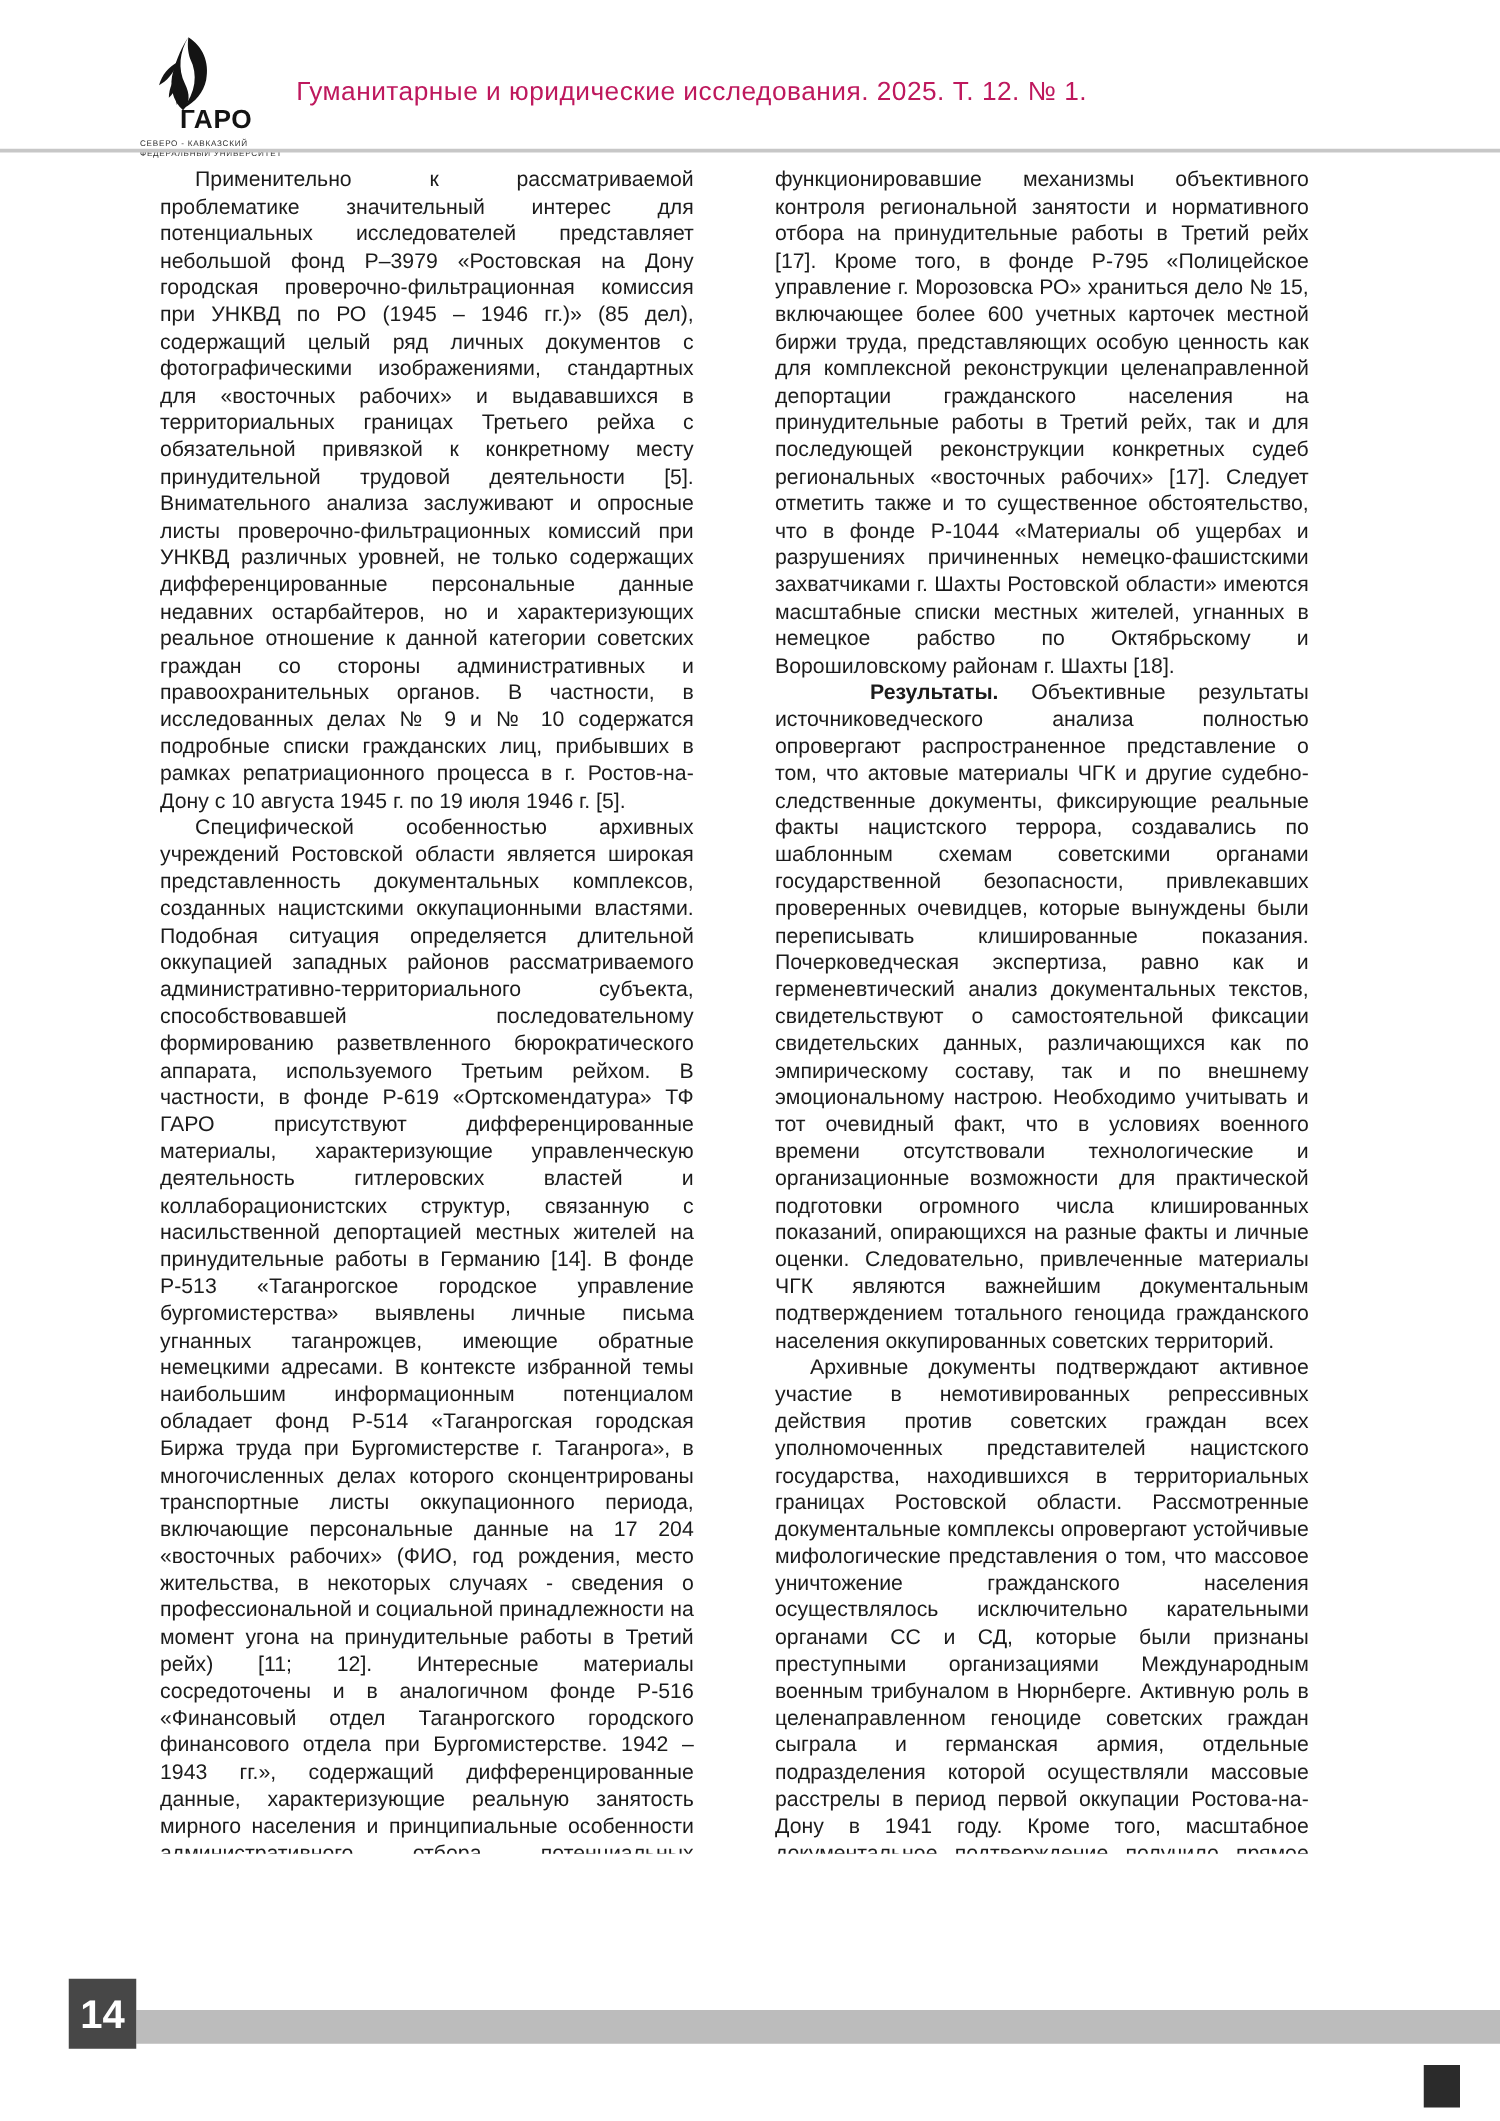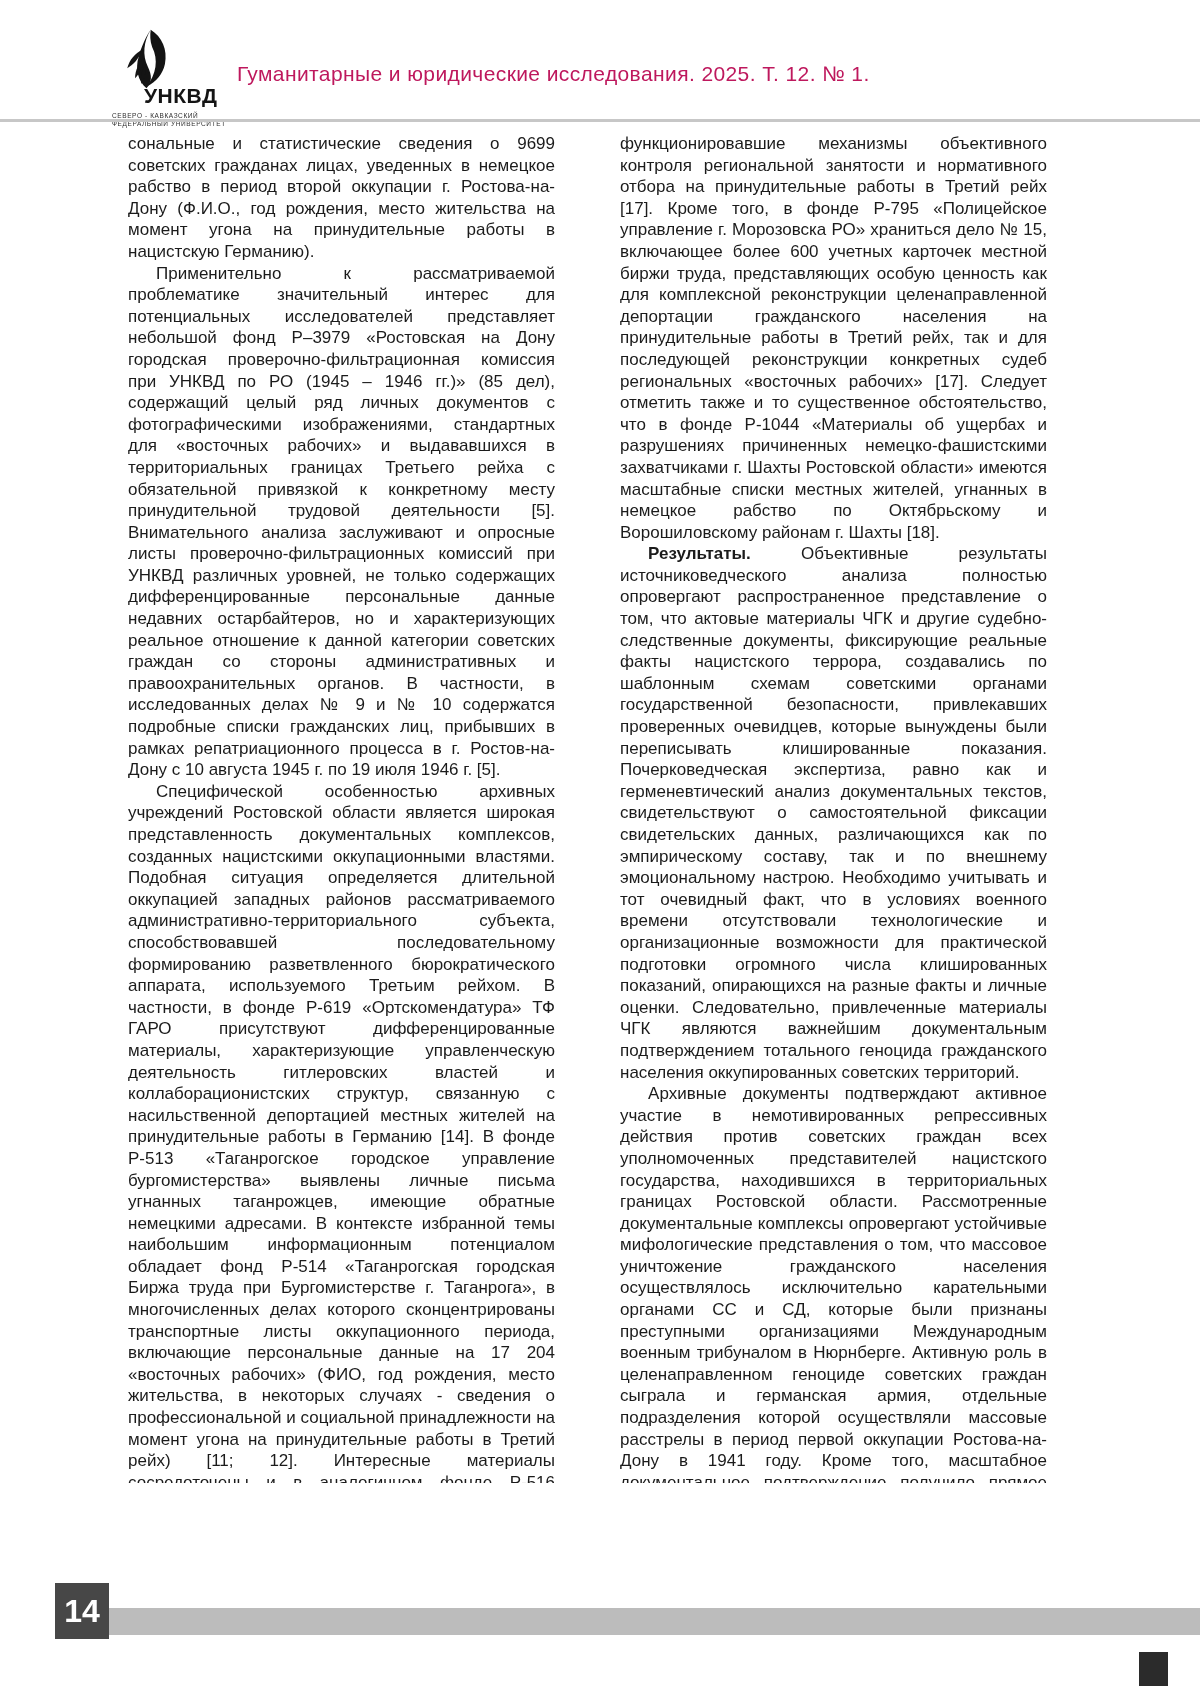--- a/index.html
+++ b/index.html
@@ -39,21 +39,21 @@
     display:flex;gap:65px;overflow:hidden;
   }
   .col{width:427px;}
   .para{
     margin:0;
     font-size:17px;line-height:21.6px;
     text-align:justify;
     hyphens:none;
   }
   .para.indent{text-indent:1.65em;}
-  .para b{font-weight:bold;}
+  .para b{font-weight:bold;margin-left:48px;}
 
   
   .footer-bar{
     position:absolute;left:109px;top:1608px;width:1091px;height:27px;background:#bcbcbc;
   }
   .page-number-box{
     position:absolute;left:55px;top:1583px;width:54px;height:56px;
     background:#474747;color:#ffffff;
     display:flex;align-items:center;justify-content:center;
     font-size:32px;font-weight:bold;
@@ -69,34 +69,33 @@
 
   <header>
     <div class="logo">
       <svg width="64" height="76" viewBox="0 0 90 100" aria-hidden="true">
         <path d="M46 2 C62 12 70 30 66 50 C63 64 54 75 40 82 C54 64 57 44 48 26 C45 18 45 9 46 2 Z" fill="#141414"></path>
         <path d="M46 2 C36 18 34 38 42 54 C48 66 48 76 40 84 C28 74 24 56 29 40 C33 26 39 12 46 2 Z" fill="#141414"></path>
         <path d="M34 30 C24 35 16 44 13 56 C21 51 29 44 34 30 Z" fill="#141414"></path>
         <path d="M36 42 C29 49 24 59 24 70 C31 63 36 53 36 42 Z" fill="#141414"></path>
         <path d="M38 52 C33 60 31 69 33 78 C37 71 40 61 38 52 Z" fill="#141414"></path>
       </svg>
-      <div class="logo-acronym">УНКВД</div>
+      <div class="logo-acronym">ГАРО</div>
       <div class="logo-caption">
         <span>СЕВЕРО - КАВКАЗСКИЙ</span>
         <span>ФЕДЕРАЛЬНЫЙ УНИВЕРСИТЕТ</span>
       </div>
     </div>
     <h1 class="journal-title">Гуманитарные и юридические исследования. 2025. Т. 12. № 1.</h1>
   </header>
 
   <div class="header-rule"></div>
 
   <main class="columns">
     <section class="col">
-        <p class="para">сональные и статистические сведения о 9699 советских гражданах лицах, уведенных в немецкое рабство в период второй оккупации г. Ростова-на-Дону (Ф.И.О., год рождения, место жительства на момент угона на принудительные работы в нацистскую Германию).</p>
         <p class="para indent">Применительно к рассматриваемой проблематике значительный интерес для потенциальных исследователей представляет небольшой фонд Р–3979 «Ростовская на Дону городская проверочно-фильтрационная комиссия при УНКВД по РО (1945 – 1946 гг.)» (85 дел), содержащий целый ряд личных документов с фотографическими изображениями, стандартных для «восточных рабочих» и выдававшихся в территориальных границах Третьего рейха с обязательной привязкой к конкретному месту принудительной трудовой деятельности [5]. Внимательного анализа заслуживают и опросные листы проверочно-фильтрационных комиссий при УНКВД различных уровней, не только содержащих дифференцированные персональные данные недавних остарбайтеров, но и характеризующих реальное отношение к данной категории советских граждан со стороны административных и правоохранительных органов. В частности, в исследованных делах № 9 и № 10 содержатся подробные списки гражданских лиц, прибывших в рамках репатриационного процесса в г. Ростов-на-Дону с 10 августа 1945 г. по 19 июля 1946 г. [5].</p>
         <p class="para indent">Специфической особенностью архивных учреждений Ростовской области является широкая представленность документальных комплексов, созданных нацистскими оккупационными властями. Подобная ситуация определяется длительной оккупацией западных районов рассматриваемого административно-территориального субъекта, способствовавшей последовательному формированию разветвленного бюрократического аппарата, используемого Третьим рейхом. В частности, в фонде Р-619 «Ортскомендатура» ТФ ГАРО присутствуют дифференцированные материалы, характеризующие управленческую деятельность гитлеровских властей и коллаборационистских структур, связанную с насильственной депортацией местных жителей на принудительные работы в Германию [14]. В фонде Р-513 «Таганрогское городское управление бургомистерства» выявлены личные письма угнанных таганрожцев, имеющие обратные немецкими адресами. В контексте избранной темы наибольшим информационным потенциалом обладает фонд Р-514 «Таганрогская городская Биржа труда при Бургомистерстве г. Таганрога», в многочисленных делах которого сконцентрированы транспортные листы оккупационного периода, включающие персональные данные на 17 204 «восточных рабочих» (ФИО, год рождения, место жительства, в некоторых случаях - сведения о профессиональной и социальной принадлежности на момент угона на принудительные работы в Третий рейх) [11; 12]. Интересные материалы сосредоточены и в аналогичном фонде Р-516 «Финансовый отдел Таганрогского городского финансового отдела при Бургомистерстве. 1942 – 1943 гг.», содержащий дифференцированные данные, характеризующие реальную занятость мирного населения и принципиальные особенности административного отбора потенциальных остарбайтеров [13]. Применительно к послевоенной адаптации вернувшихся «восточных рабочих» необходимо обратить особое внимание на фонд 165 «Исполнительный комитет городского совета депутатов трудящихся г. Таганрога», находящийся в ТФ ГАРО и содержащий поименные учетные списки, фиксирующие объективную динамику официального трудоустройства репатриированных лиц [10].</p>
       </section>
     <section class="col">
         <p class="para">функционировавшие механизмы объективного контроля региональной занятости и нормативного отбора на принудительные работы в Третий рейх [17]. Кроме того, в фонде Р-795 «Полицейское управление г. Морозовска РО» храниться дело № 15, включающее более 600 учетных карточек местной биржи труда, представляющих особую ценность как для комплексной реконструкции целенаправленной депортации гражданского населения на принудительные работы в Третий рейх, так и для последующей реконструкции конкретных судеб региональных «восточных рабочих» [17]. Следует отметить также и то существенное обстоятельство, что в фонде Р-1044 «Материалы об ущербах и разрушениях причиненных немецко-фашистскими захватчиками г. Шахты Ростовской области» имеются масштабные списки местных жителей, угнанных в немецкое рабство по Октябрьскому и Ворошиловскому районам г. Шахты [18].</p>
         <p class="para indent"><b>Результаты. </b>Объективные результаты источниковедческого анализа полностью опровергают распространенное представление о том, что актовые материалы ЧГК и другие судебно-следственные документы, фиксирующие реальные факты нацистского террора, создавались по шаблонным схемам советскими органами государственной безопасности, привлекавших проверенных очевидцев, которые вынуждены были переписывать клишированные показания. Почерковедческая экспертиза, равно как и герменевтический анализ документальных текстов, свидетельствуют о самостоятельной фиксации свидетельских данных, различающихся как по эмпирическому составу, так и по внешнему эмоциональному настрою. Необходимо учитывать и тот очевидный факт, что в условиях военного времени отсутствовали технологические и организационные возможности для практической подготовки огромного числа клишированных показаний, опирающихся на разные факты и личные оценки. Следовательно, привлеченные материалы ЧГК являются важнейшим документальным подтверждением тотального геноцида гражданского населения оккупированных советских территорий.</p>
         <p class="para indent">Архивные документы подтверждают активное участие в немотивированных репрессивных действия против советских граждан всех уполномоченных представителей нацистского государства, находившихся в территориальных границах Ростовской области. Рассмотренные документальные комплексы опровергают устойчивые мифологические представления о том, что массовое уничтожение гражданского населения осуществлялось исключительно карательными органами СС и СД, которые были признаны преступными организациями Международным военным трибуналом в Нюрнберге. Активную роль в целенаправленном геноциде советских граждан сыграла и германская армия, отдельные подразделения которой осуществляли массовые расстрелы в период первой оккупации Ростова-на-Дону в 1941 году. Кроме того, масштабное документальное подтверждение получило прямое участие в карательных акциях против мирного населения многочисленных коллаборационистов, неизменно использовавшихся оккупационными властями в качестве движущей силы массового террора. Наконец, официальное определение физического геноцида, содержащееся в известной конвенции ООН, не ограничивает данное явление исключительно неправомерным уничтожением социальных, этнических или конфессиональных групп. В контексте указанного обстоятельства значительные интерес представляют архивные документы, характеризующие деятельность гражданских сегментов нацистской оккупационных властей, прямо причастных к насильственному угону советских граждан в Германию и последовательному созданию неблагоприятных условий для повседневной жизнедеятельности местного населения (ограниченное продовольственное обеспечение, принудительное выселение из личных жилых помещений, постоянное использование на неквали-</p>
       </section>
   </main>
 

